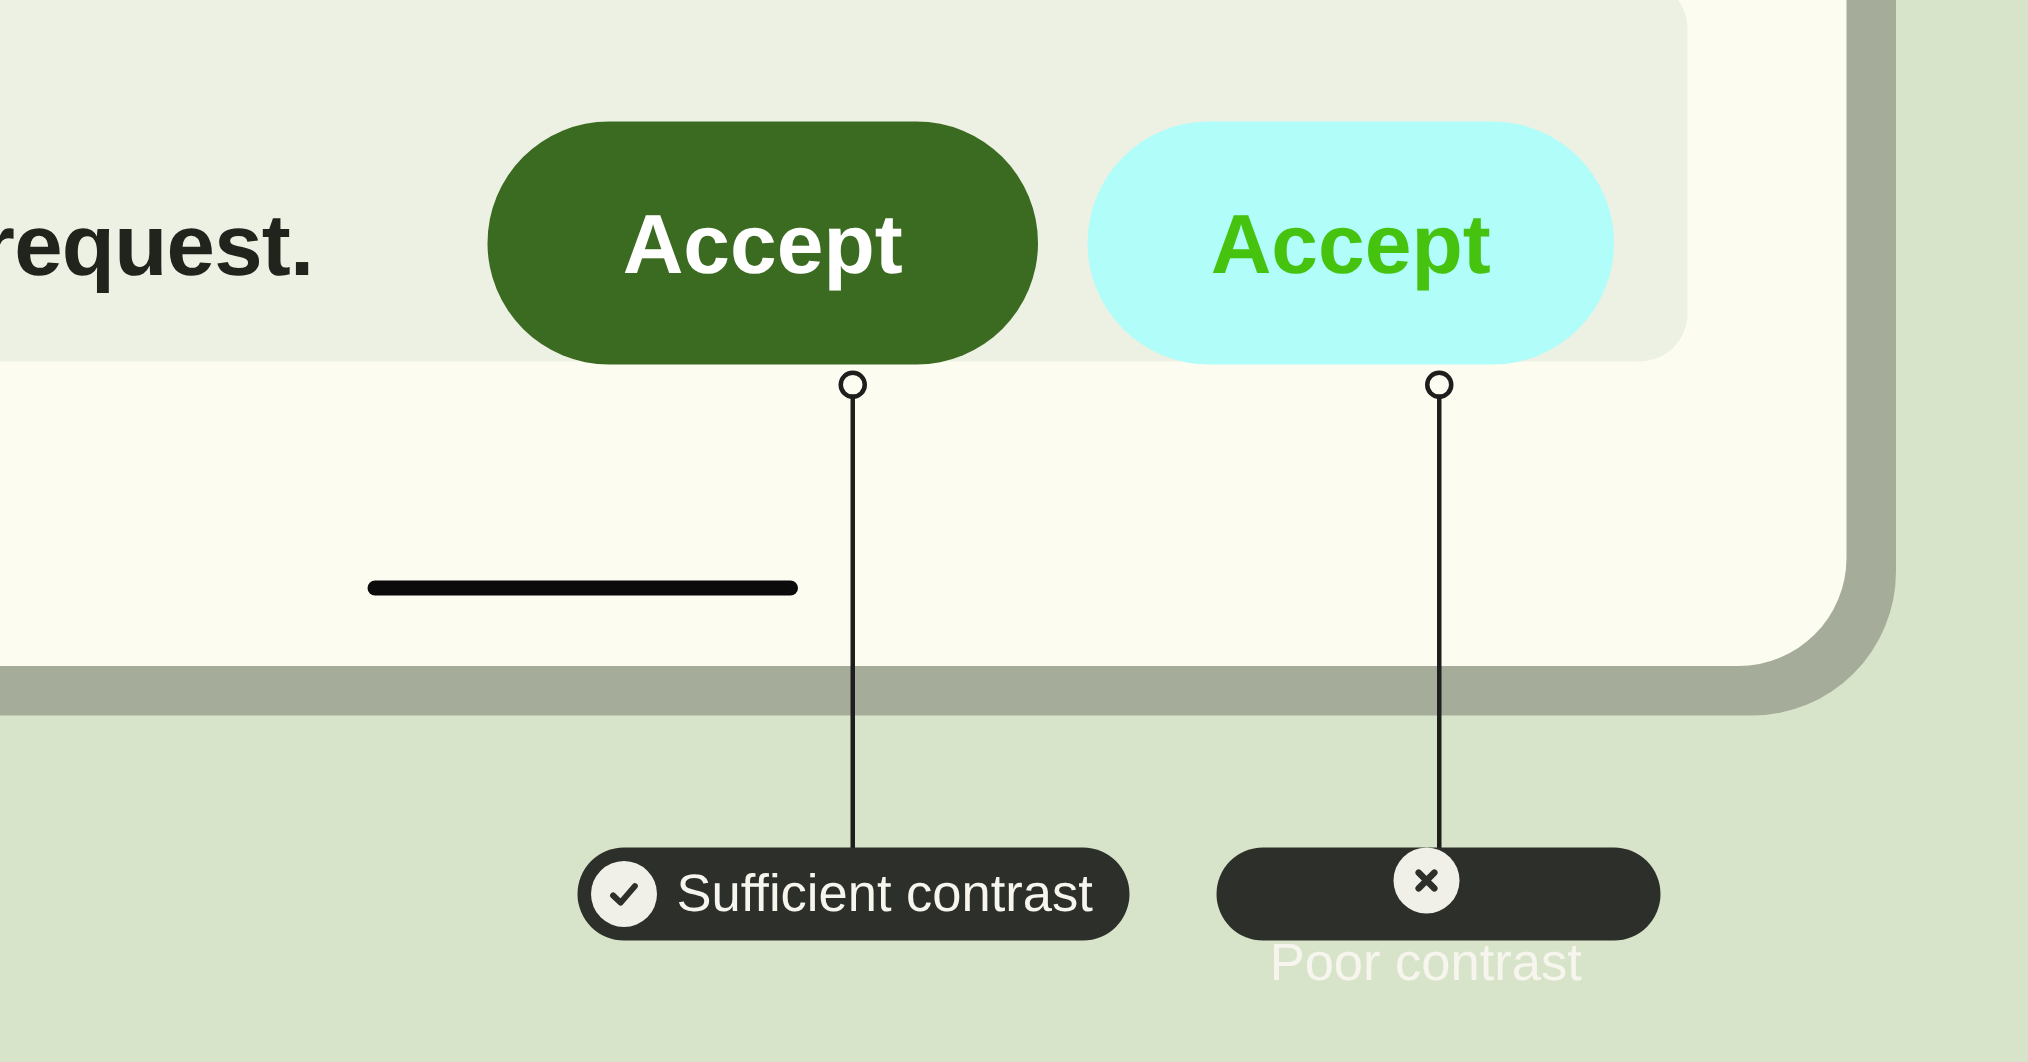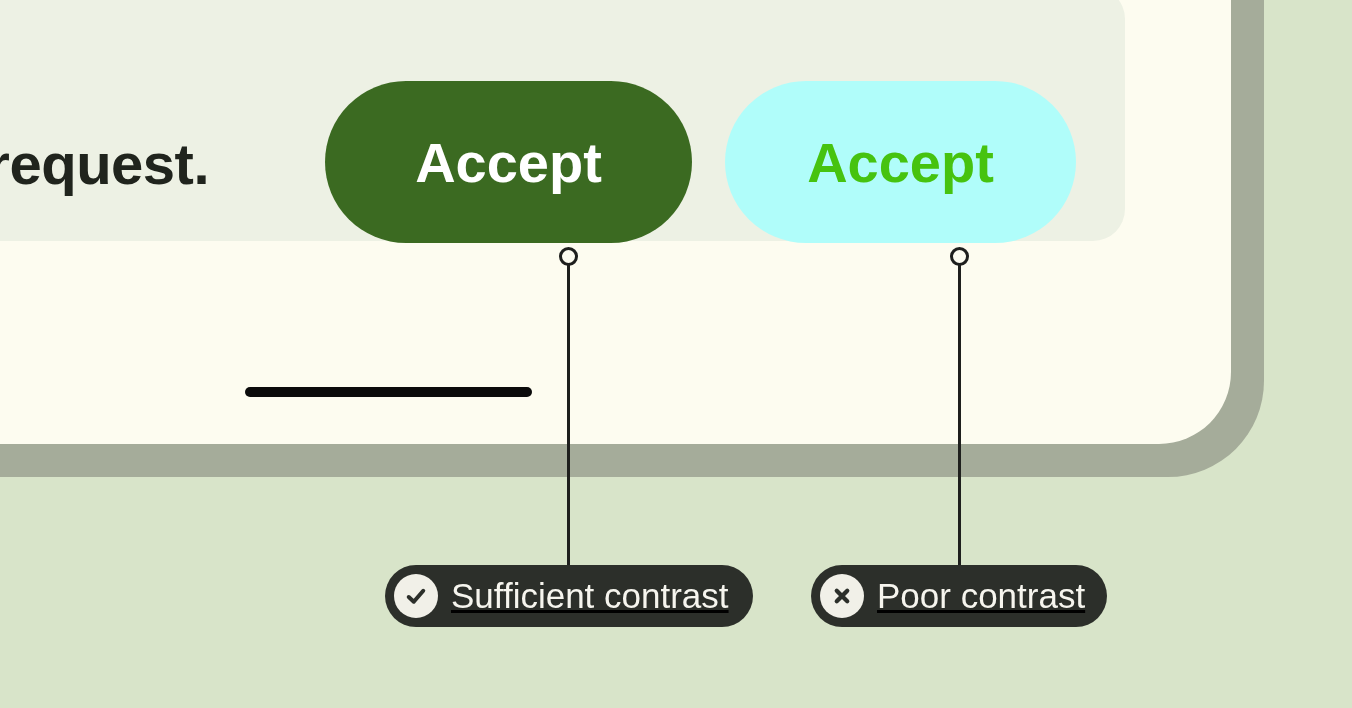--- a/index.html
+++ b/index.html
@@ -66,24 +66,23 @@
   .dot-a{left:559px;}
   .dot-b{left:950px;}
   
   .callout{
     position:absolute;top:565px;height:62px;
     background:var(--callout_bg,#2c2f2a);
     border-radius:31px;
     display:flex;align-items:center;
     padding:0 26px 0 9px;gap:13px;
     box-sizing:border-box;
-    text-decoration:underline;
   }
   .callout-a{left:385px;width:368px;}
-  .callout-b{left:811px;width:296px;}
+  .callout-b{left:811px;width:296px;flex-direction:column;}
   .callout-icon{
     width:44px;height:44px;border-radius:50%;
     background:var(--callout_icon_bg,#f1f0e8);
     color:var(--callout_icon_glyph,#2c2f2a);
     display:flex;align-items:center;justify-content:center;
     flex:0 0 auto;
   }
   .callout-icon svg{width:30px;height:30px;display:block;}
   .callout-label{
     font-size:35px;font-weight:400;

